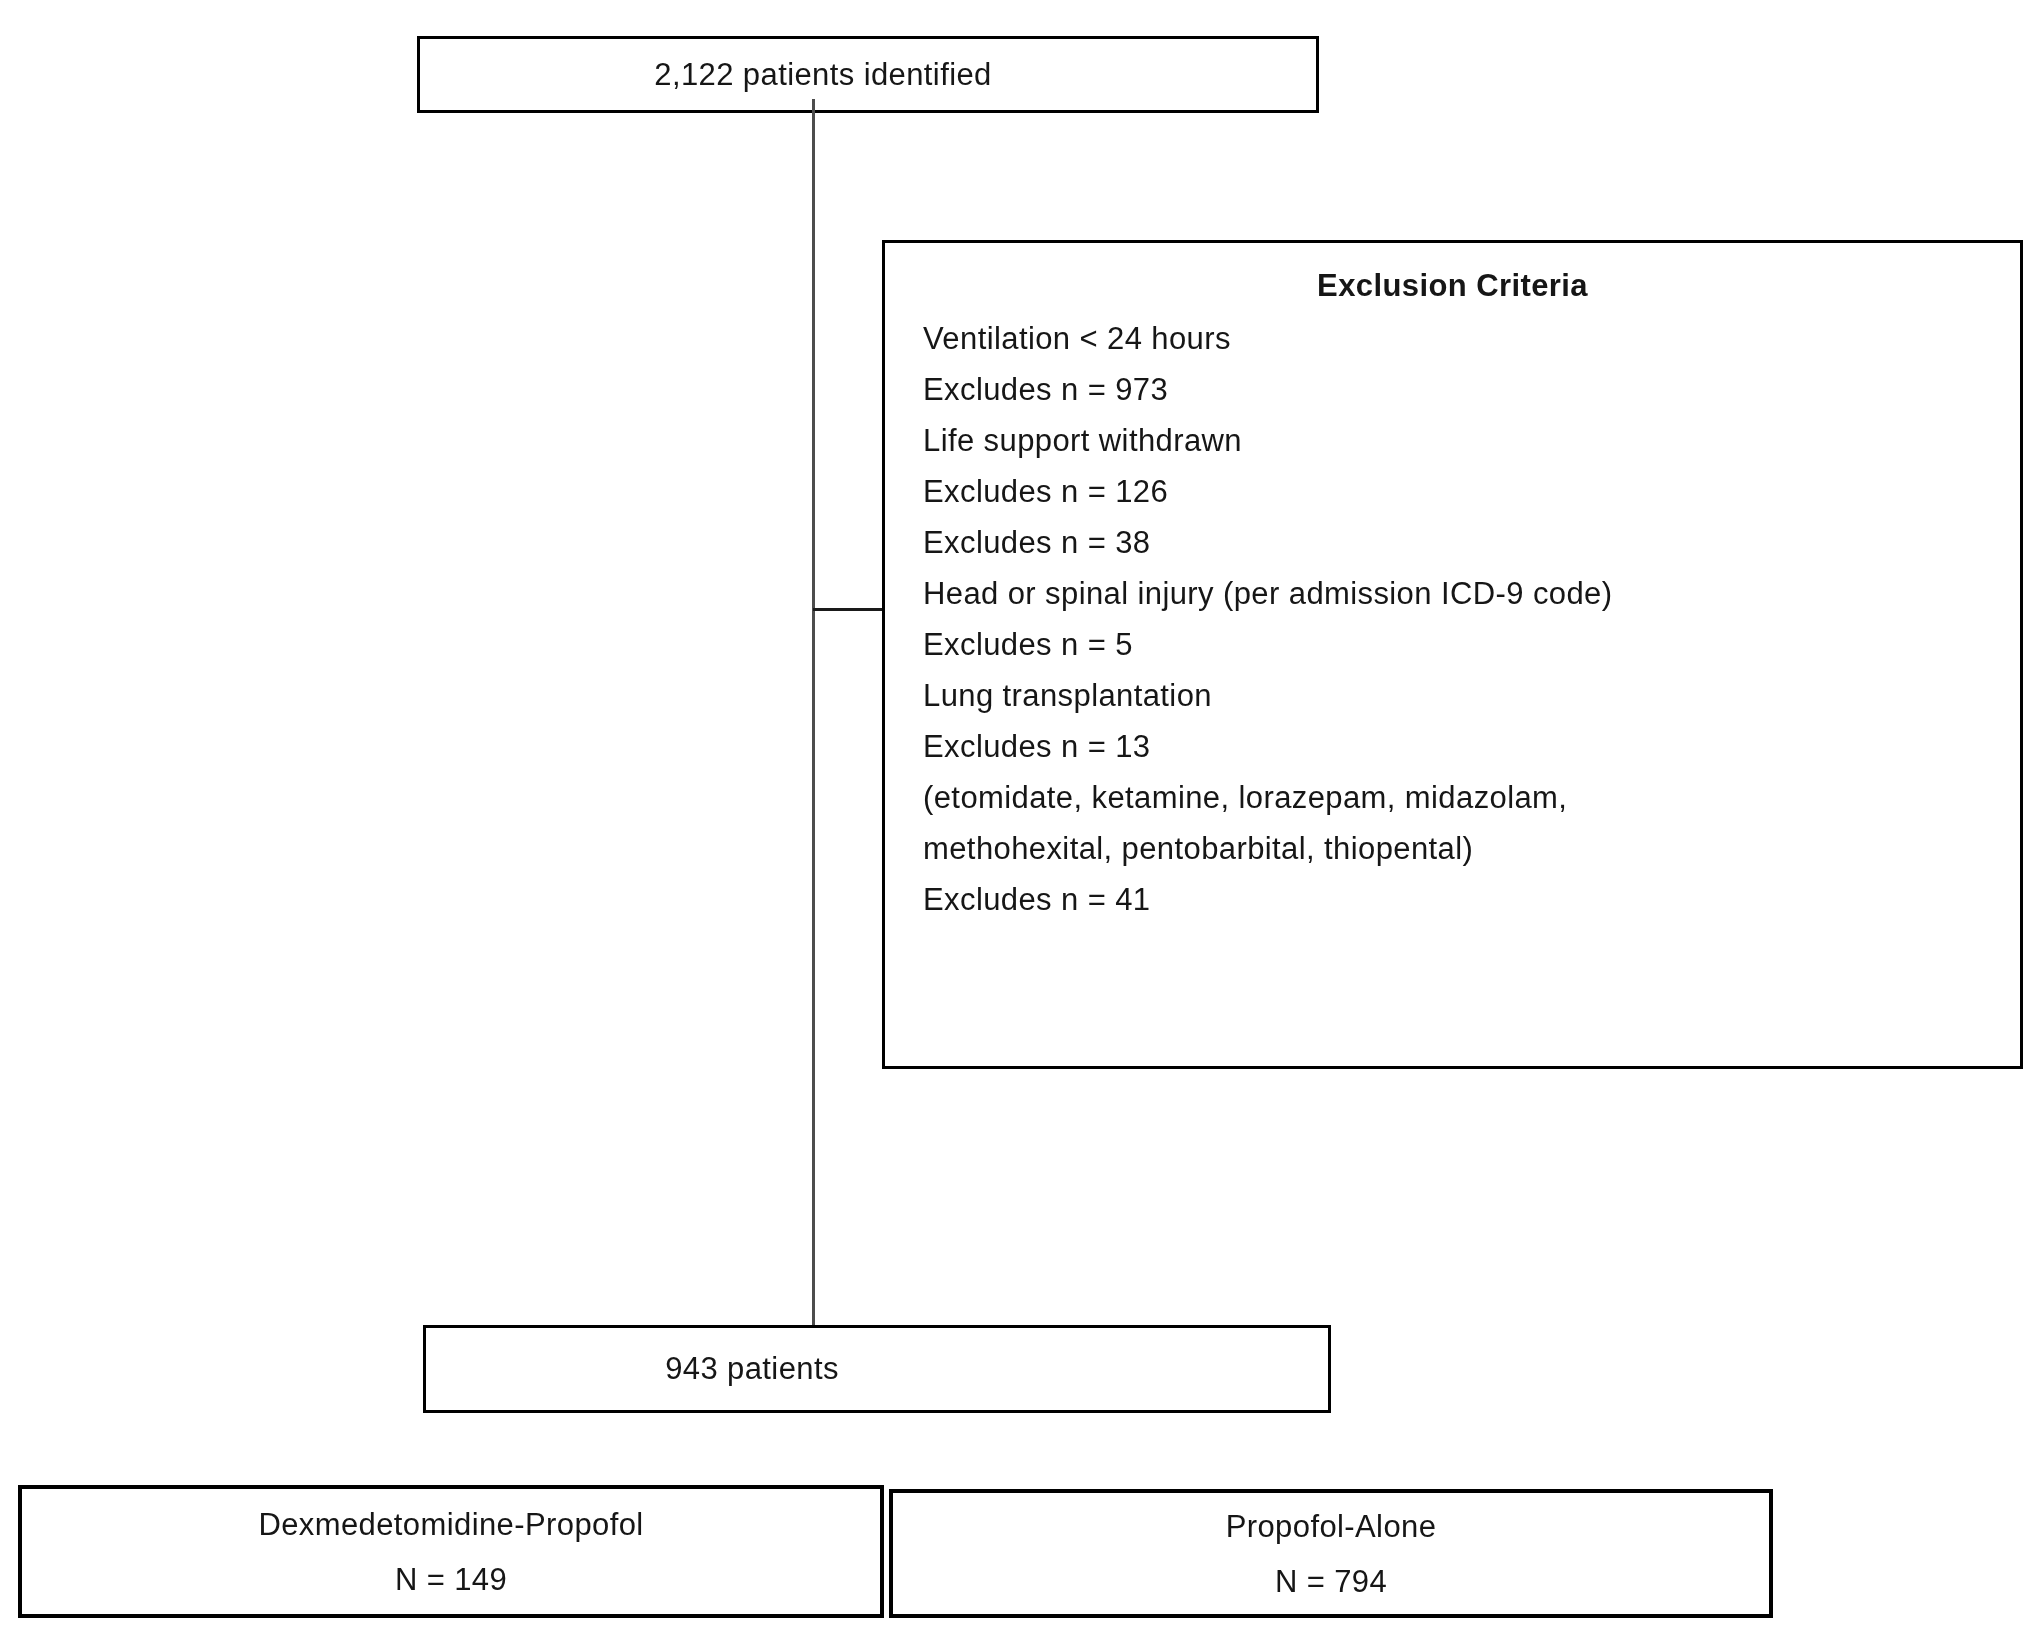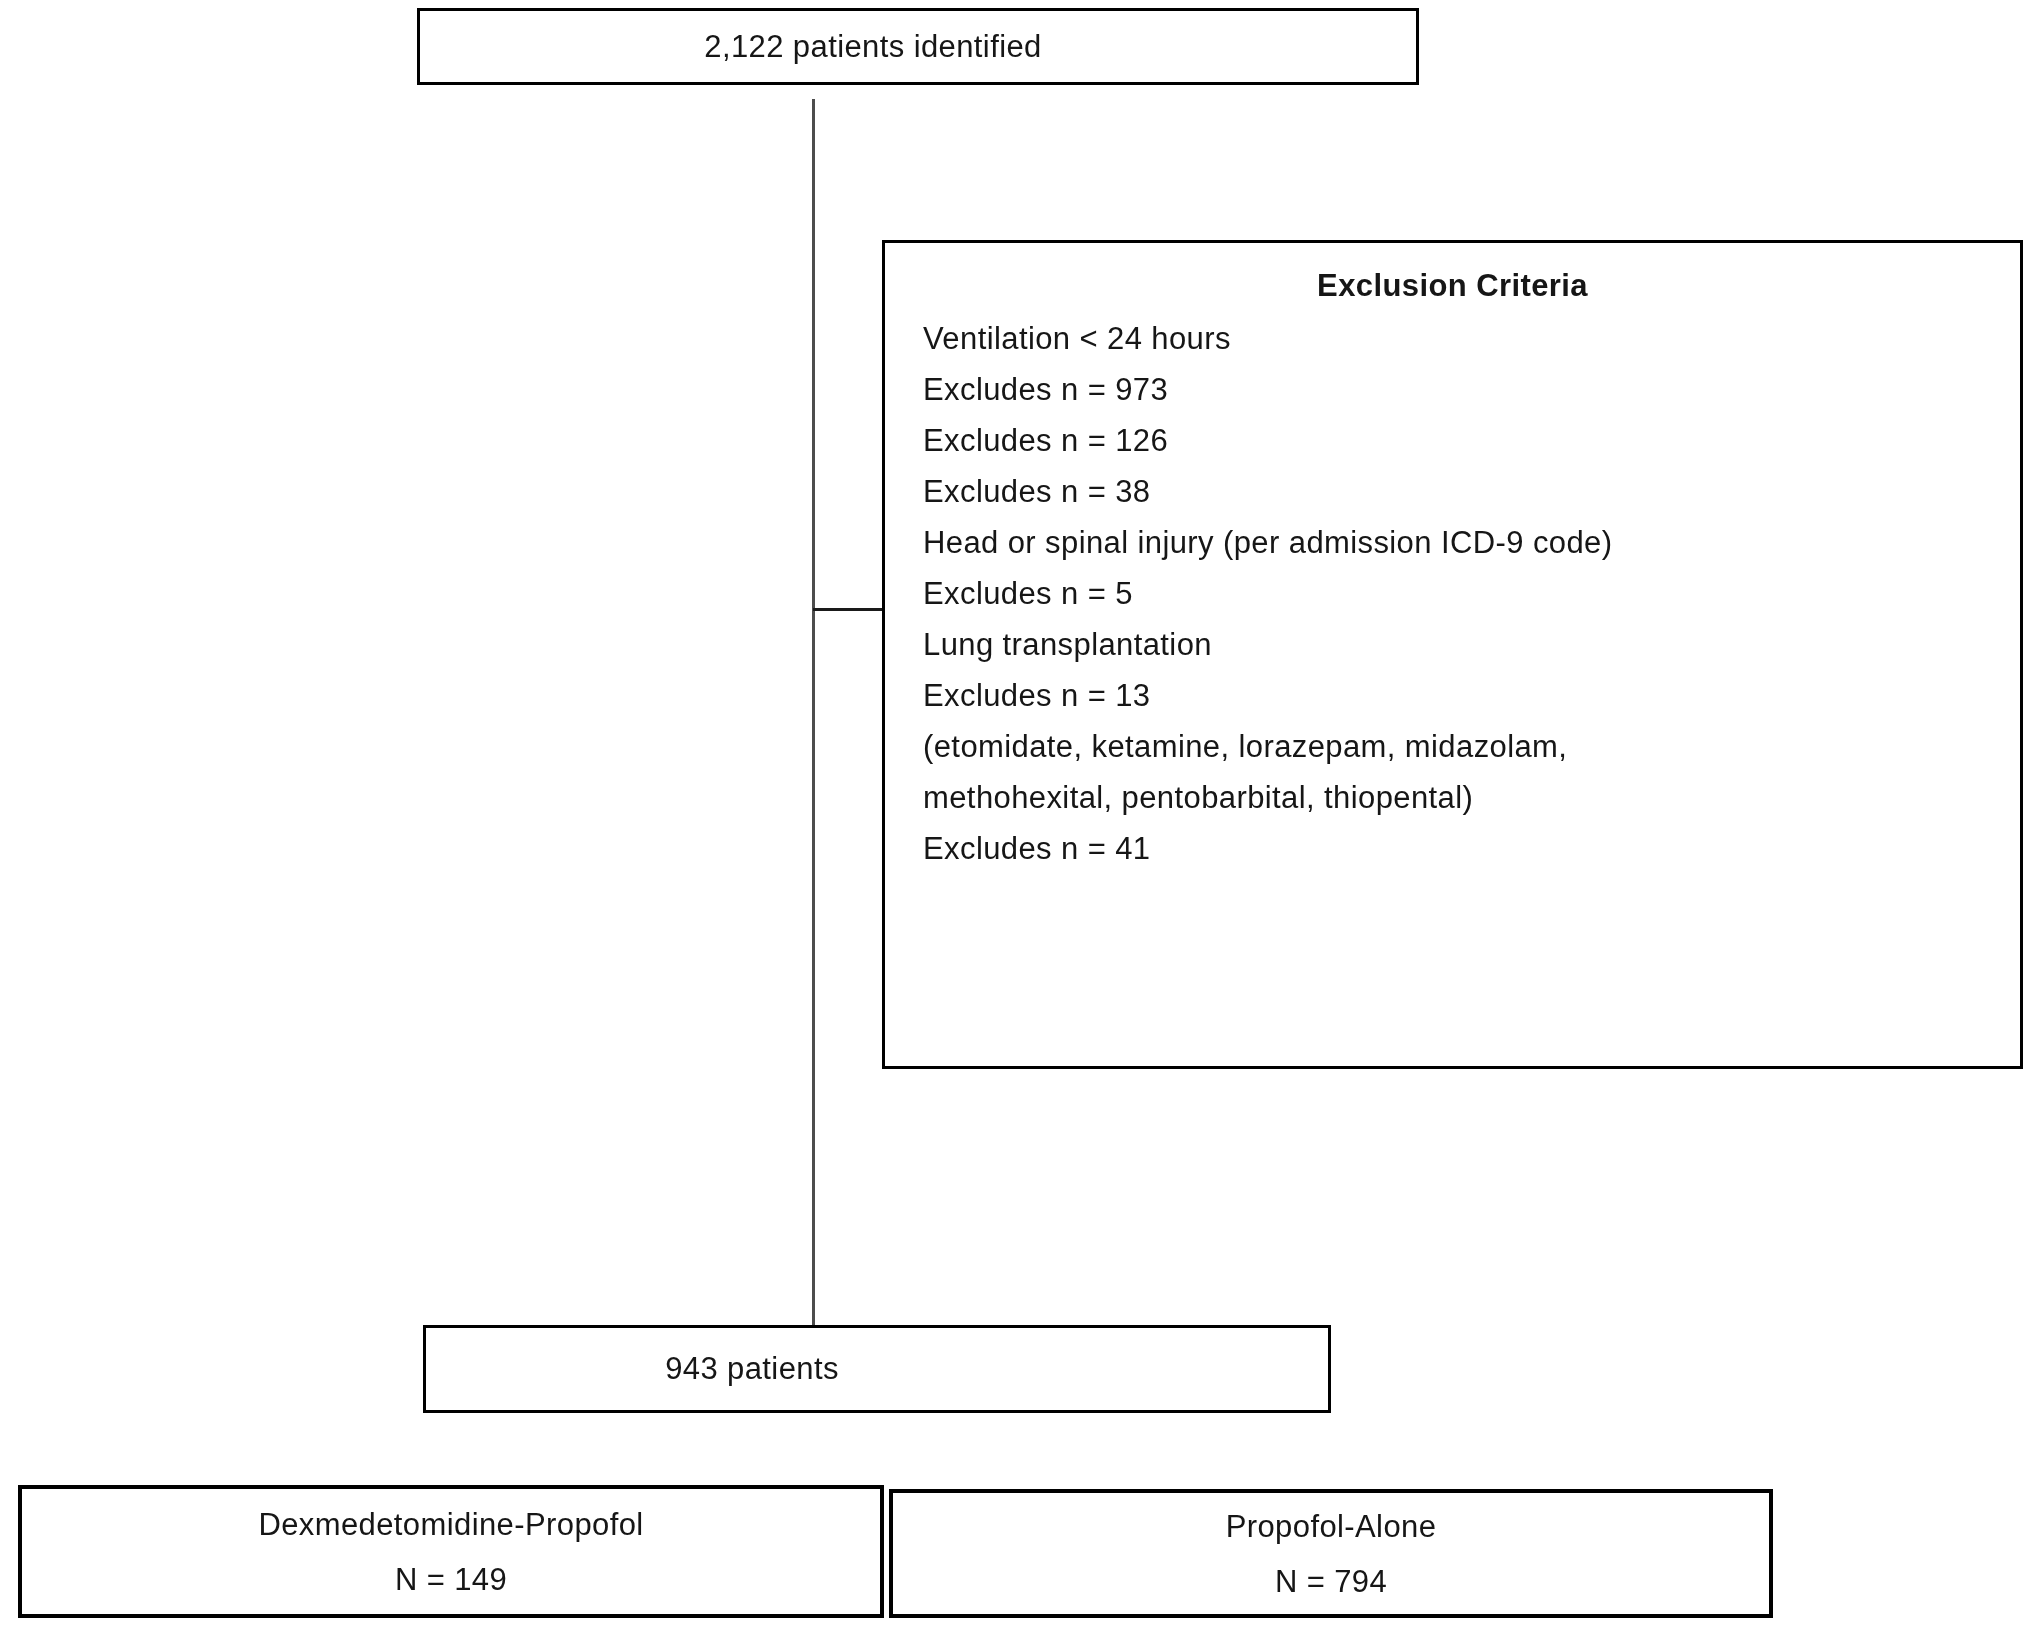--- a/index.html
+++ b/index.html
@@ -21,22 +21,22 @@
     border: 3px solid #000000;
     background: #ffffff;
   }
   .center-flex {
     display: flex;
     align-items: center;
     justify-content: center;
   }
   #top-box {
     left: 417px;
-    top: 8px;
-    width: 1002px;
+    top: 36px;
+    width: 902px;
     height: 77px;
     font-size: 31px;
     letter-spacing: 0.4px;
     padding-right: 90px;
   }
   #flow-line-vertical {
     position: absolute;
     left: 812px;
     top: 99px;
     width: 3px;
@@ -107,20 +107,21 @@
 </div>
 
 <div id="flow-line-vertical"></div>
 
 <div id="flow-line-horizontal"></div>
 
 <div class="box" id="exclusion-box">
   <div id="exclusion-title">Exclusion Criteria</div>
   <div class="exclusion-line">Ventilation &lt; 24 hours</div>
   <div class="exclusion-line">Excludes n = 973</div>
+  <div class="exclusion-line">Life support withdrawn</div>
   <div class="exclusion-line">Excludes n = 126</div>
   <div class="exclusion-line">Excludes n = 38</div>
   <div class="exclusion-line">Head or spinal injury (per admission ICD-9 code)</div>
   <div class="exclusion-line">Excludes n = 5</div>
   <div class="exclusion-line">Lung transplantation</div>
   <div class="exclusion-line">Excludes n = 13</div>
   <div class="exclusion-line">(etomidate, ketamine, lorazepam, midazolam,</div>
   <div class="exclusion-line">methohexital, pentobarbital, thiopental)</div>
   <div class="exclusion-line">Excludes n = 41</div>
 </div>

